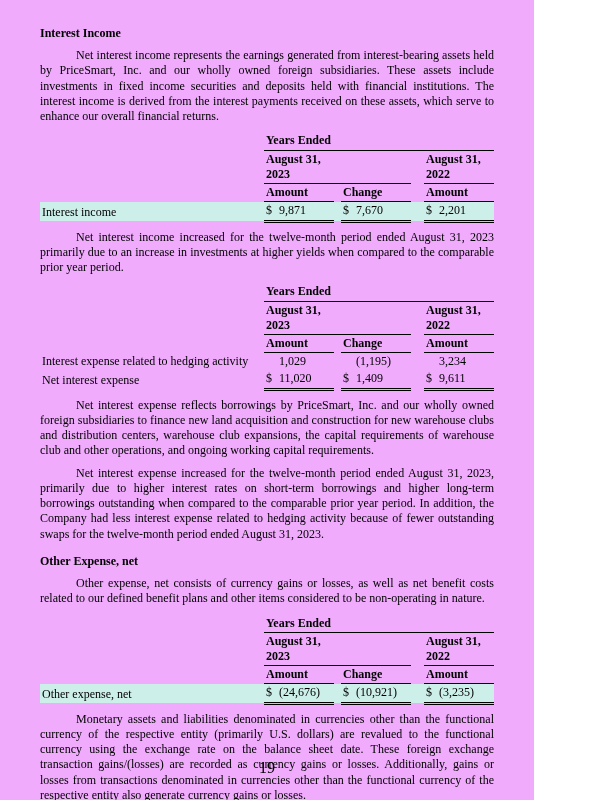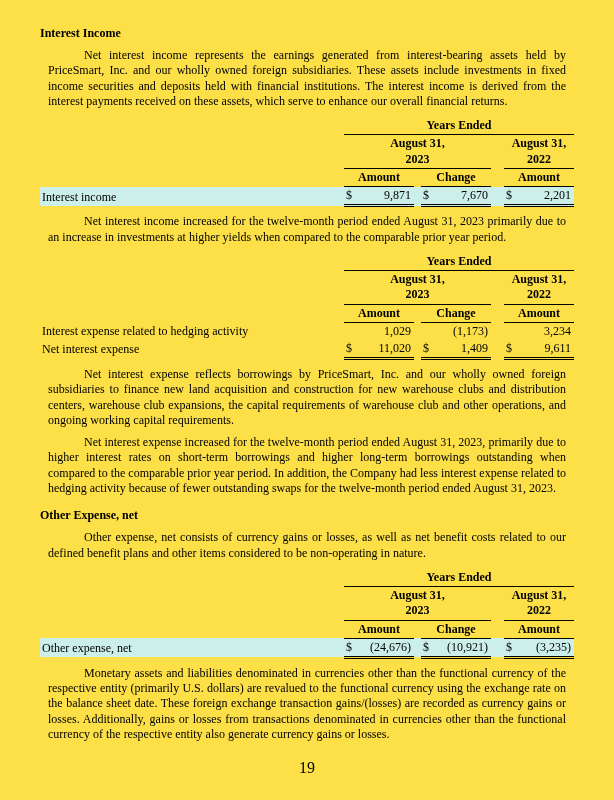--- a/index.html
+++ b/index.html
@@ -1,35 +1,35 @@
 <!DOCTYPE html>
 <html><head>
 <meta charset="utf-8">
 <style>
   * { margin:0; padding:0; box-sizing:border-box; }
   html,body { background:#ffffff; }
   .page {
-    width:614px; height:800px; position:relative; overflow:hidden;
-    background:#fde047; color:#000000;
+    width:534px; height:800px; position:relative; overflow:hidden;
+    background:#f0abfc; color:#000000;
     font-family:"Liberation Serif", serif; font-size:12px; line-height:1.27;
     padding:26px 40px 10px 40px;
   }
   .heading { font-weight:bold; font-size:12px; margin:12px 0 6px 0; }
   .heading.first { margin-top:0; }
-  p.body { text-align:justify; text-indent:36px; margin:7px 8px; }
+  p.body { text-align:justify; text-indent:36px; margin:7px 0; }
   table.fin { width:100%; border-collapse:collapse; margin:8px 0 3px 0; font-size:12px; table-layout:fixed; }
   table.fin td { padding:1px 2px; vertical-align:bottom; }
   col.c-label { width:auto; }
   col.c-cur { width:13px; }
   col.c-val { width:57px; }
   col.c-sp1 { width:7px; }
   col.c-sp2 { width:13px; }
-  .ctr { text-align:center; font-weight:bold; }
+  .ctr { font-weight:bold; }
   .wrap2 { white-space:pre-line; }
-  .num { text-align:right; white-space:nowrap; padding-right:3px !important; }
+  .num { white-space:nowrap; padding-right:3px !important; }
   .cur { text-align:left; }
   .bb { border-bottom:1px solid #000; }
   .dbl { border-bottom:3px double #000; }
   .hl { background:#CDEFEA; }
   .page-number { position:absolute; bottom:22px; left:0; width:100%; text-align:center; font-size:16px; }
 </style>
 </head>
 <body>
 
 <div class="page">
@@ -119,21 +119,21 @@
       <td colspan="2" class="ctr bb">Change</td>
       <td></td>
       <td colspan="2" class="ctr bb">Amount</td>
     </tr>
     <tr>
       <td>Interest expense related to hedging activity</td>
       <td class="cur"></td>
       <td class="num">1,029</td>
       <td></td>
       <td class="cur"></td>
-      <td class="num">(1,173)</td>
+      <td class="num">(1,195)</td>
       <td></td>
       <td class="cur"></td>
       <td class="num">3,234</td>
     </tr>
     <tr>
       <td>Net interest expense</td>
       <td class="cur dbl">$</td>
       <td class="num dbl">11,020</td>
       <td></td>
       <td class="cur dbl">$</td>

